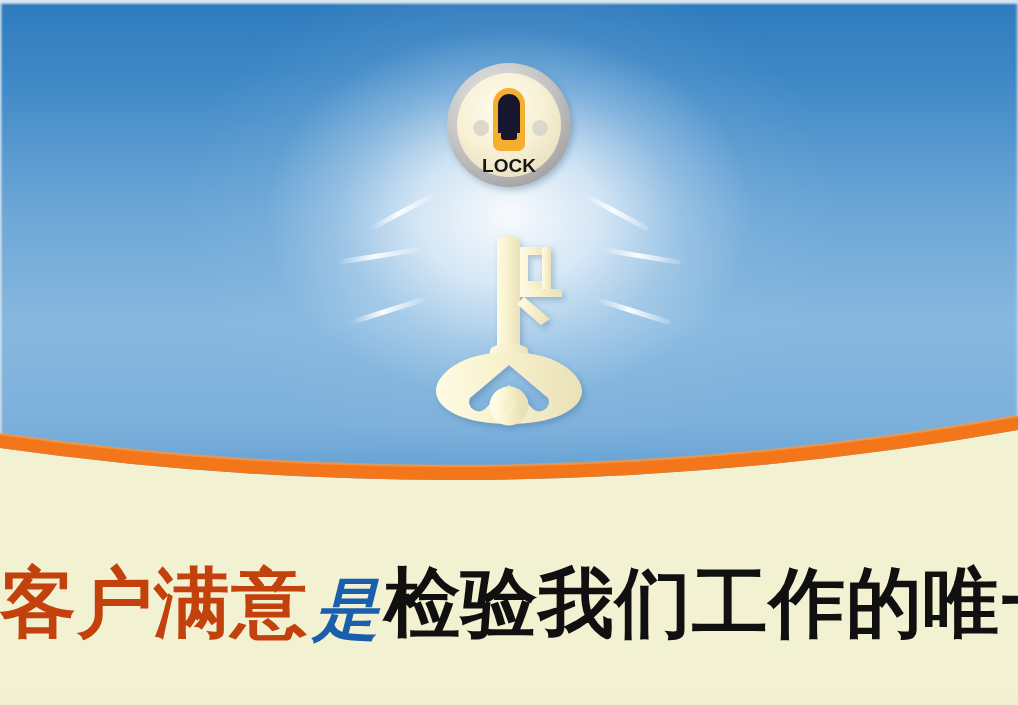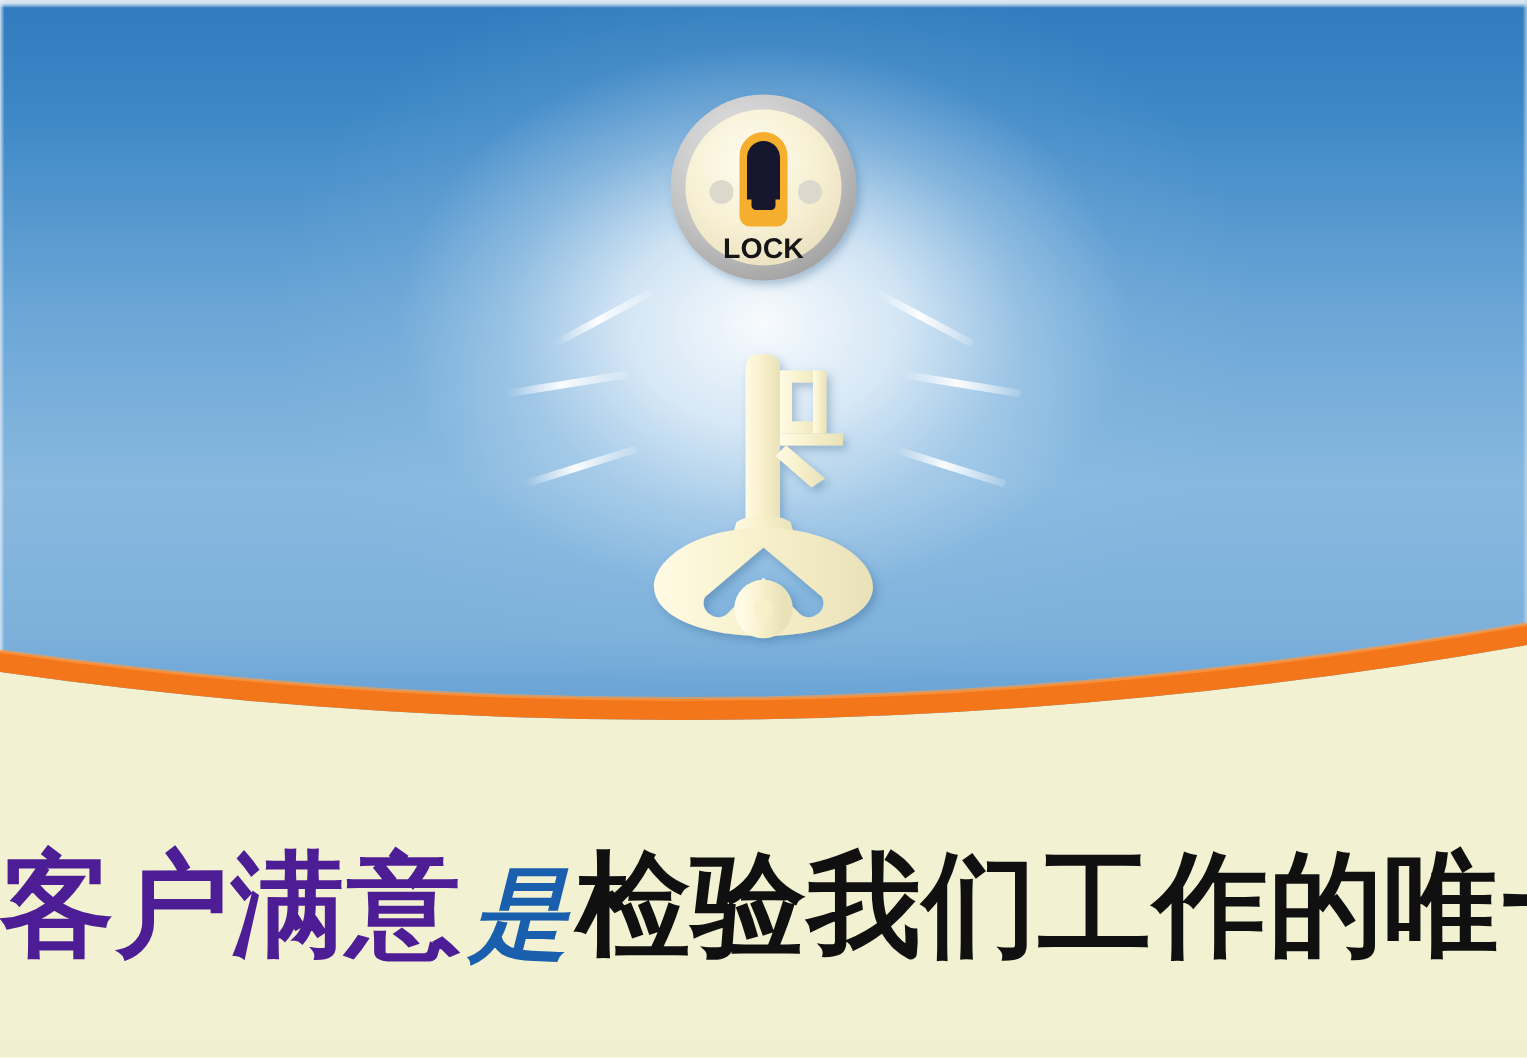--- a/index.html
+++ b/index.html
@@ -82,21 +82,21 @@
     top: 60px;
     width: 1018px;
     text-align: center;
     white-space: nowrap;
     font-size: 76px;
     line-height: 1;
     font-weight: 700;
     font-family: "DejaVu Sans", "Liberation Sans", sans-serif;
   }
   #slogan .seg { display: inline-block; vertical-align: baseline; }
-  #slogan .seg-red   { color: #4c1d95; letter-spacing: 1px; }
+  #slogan .seg-red   { color: #c2410c; letter-spacing: 1px; }
   #slogan .seg-blue  { color: #1A5FAD; font-style: italic; font-weight: 700;
                        font-family: "DejaVu Serif", "Liberation Serif", serif;
                        font-size: 66px; padding: 0 5px; position: relative; top: 3px; }
   #slogan .seg-black { color: #101010; letter-spacing: 1px; }
 
   #bottom-smudge {
     position: absolute;
     left: 0; bottom: 0;
     width: 1018px; height: 16px;
     background: linear-gradient(to bottom, rgba(242,242,210,0) 0%, rgba(236,236,202,0.5) 100%);

